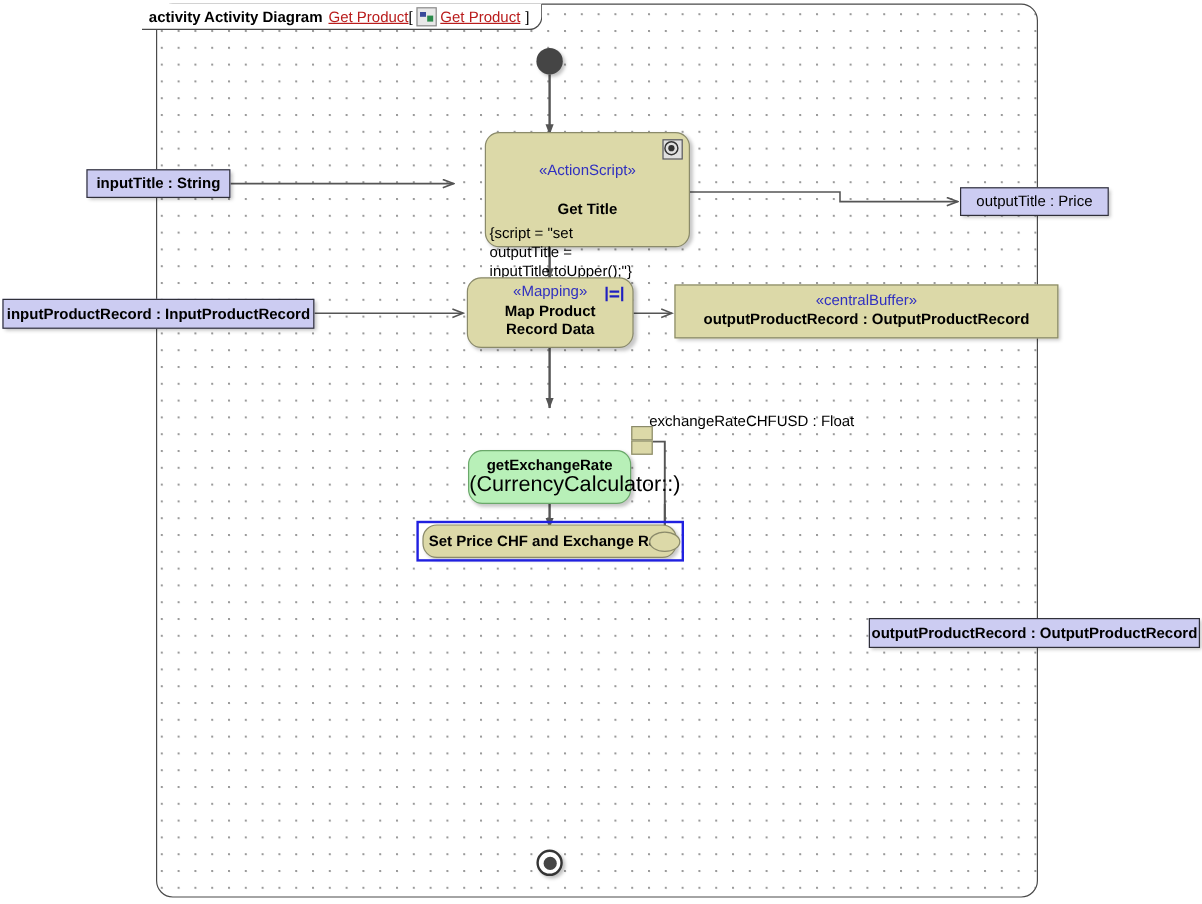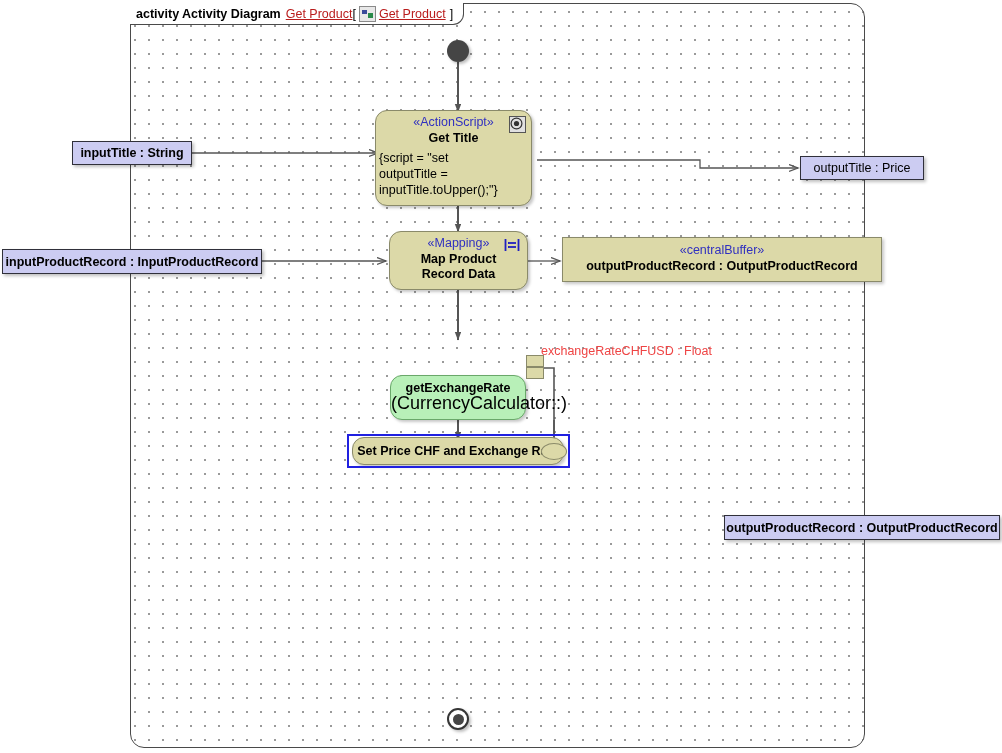--- a/index.html
+++ b/index.html
@@ -26,21 +26,21 @@
     border: 1.5px solid #4a4a4a;
     border-radius: 14px;
     box-sizing: border-box;
     background:
       radial-gradient(circle at 1px 1px, #9a9a9a 0.9px, transparent 1.1px) 0 0 / 14px 14px,
       #ffffff;
     background-position: 3px 7px;
   }
   #frame-title-tab {
     position: absolute;
-    left: 130px;
+    left: 118px;
     top: 3px;
     height: 22px;
     padding: 0 10px 0 6px;
     border: 1.5px solid #4a4a4a;
     border-top: none;
     border-left: none;
     border-radius: 0 0 11px 0;
     background: #ffffff;
     display: flex;
     align-items: center;
@@ -221,21 +221,21 @@
     background: #dcd9a8;
     border: 1.5px solid #8a8a6a;
     border-radius: 50%;
     box-sizing: border-box;
   }
 
   
   .edge-label {
     position: absolute;
     font-size: 12.5px;
-    color: #ef4444;
+    color: #000000;
     white-space: nowrap;
   }
 
   svg.wires {
     position: absolute;
     left: 0; top: 0;
     width: 1002px; height: 753px;
     pointer-events: none;
   }
 </style>
@@ -285,23 +285,23 @@
 
     <line x1="554" y1="420" x2="554" y2="452" stroke="#555555" stroke-width="1.6"></line>
 
     <path d="M458,468 L458,527 L716,527" fill="none" stroke="#555555" stroke-width="1.3" marker-end="url(#arrowOpen)" opacity="0"></path>
 
     <line x1="458" y1="468" x2="458" y2="708" stroke="#555555" stroke-width="1.3" opacity="0"></line>
   </svg>
 
   <div class="start-node" style="left:447px; top:40px;"></div>
 
-  <div class="node action" style="left:375px; top:110px; width:157px; height:96px; padding-top:4px;">
+  <div class="node action" style="left:404px; top:110px; width:171px; height:96px; padding-top:24px;">
     <div class="stereotype">«ActionScript»</div>
-    <div class="node-name" style="margin-top:2px;">Get Title</div>
+    <div class="node-name" style="margin-top:18px;">Get Title</div>
     <div class="node-body" style="margin-top:4px;">
       <div>{script = "set</div>
       <div>outputTitle =</div>
       <div>inputTitle.toUpper();"}</div>
     </div>
     <div class="icon-gear">
       <svg width="13" height="13" viewBox="0 0 13 13" style="display:block">
         <circle cx="6.5" cy="6.5" r="5.4" fill="none" stroke="#333" stroke-width="1.2"></circle>
         <circle cx="6.5" cy="6.5" r="2.6" fill="#333"></circle>
       </svg>

